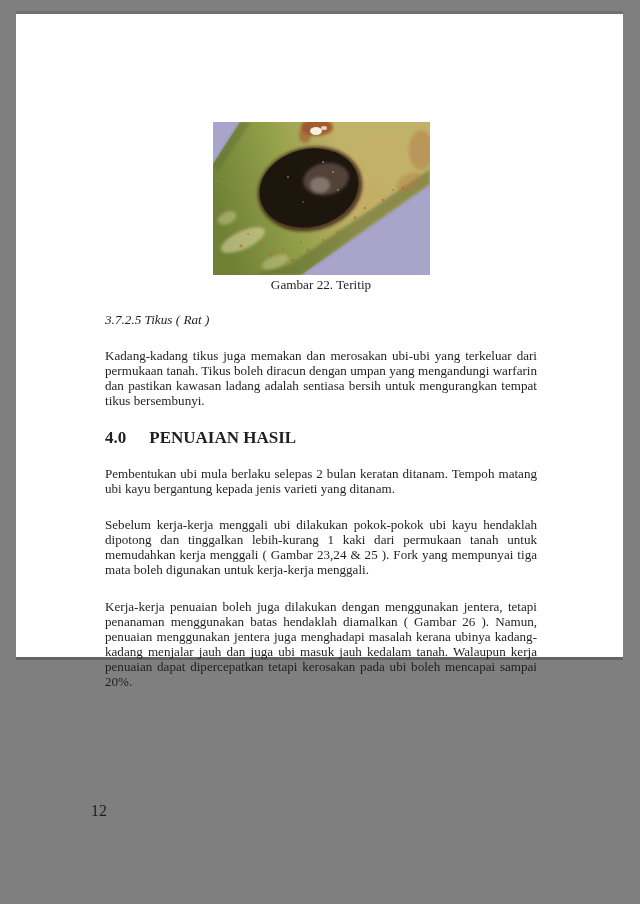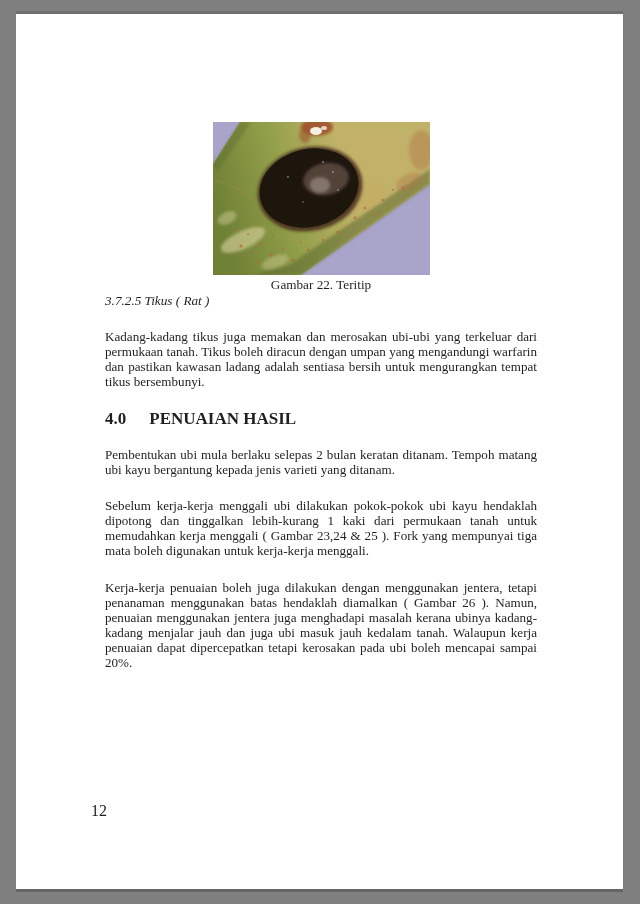--- a/index.html
+++ b/index.html
@@ -11,42 +11,42 @@
     overflow: hidden;
     background: var(--canvas-gray, #7f7f7f);
     font-family: "Liberation Serif", serif;
     color: var(--text-ink, #1f1f1f);
   }
   .page {
     position: absolute;
     left: 16px;
     top: 11px;
     width: 607px;
-    height: 878px;
+    height: 646px;
     background: var(--page-white, #ffffff);
     border-top: 3px solid var(--page-edge, #6f6f6f);
     box-shadow: 0 3px 0 rgba(80,80,80,0.55);
   }
   .content {
     position: absolute;
     left: 89px;
     top: 0;
     width: 432px;
   }
   .figure { width: 217px; margin: 108px auto 0 auto; }
   .photo { display: block; width: 217px; height: 153px; }
   .caption {
     margin-top: 2px;
     text-align: center;
     font-size: 13.2px;
     line-height: 15px;
     white-space: nowrap;
   }
   .h-italic {
-    margin-top: 1px;
+    margin-top: 20px;
     font-style: italic;
     font-size: 13.2px;
     line-height: 15px;
   }
   .para {
     margin-top: 22px;
     font-size: 13.1px;
     line-height: 14.9px;
     text-align: justify;
     text-align-last: left;

